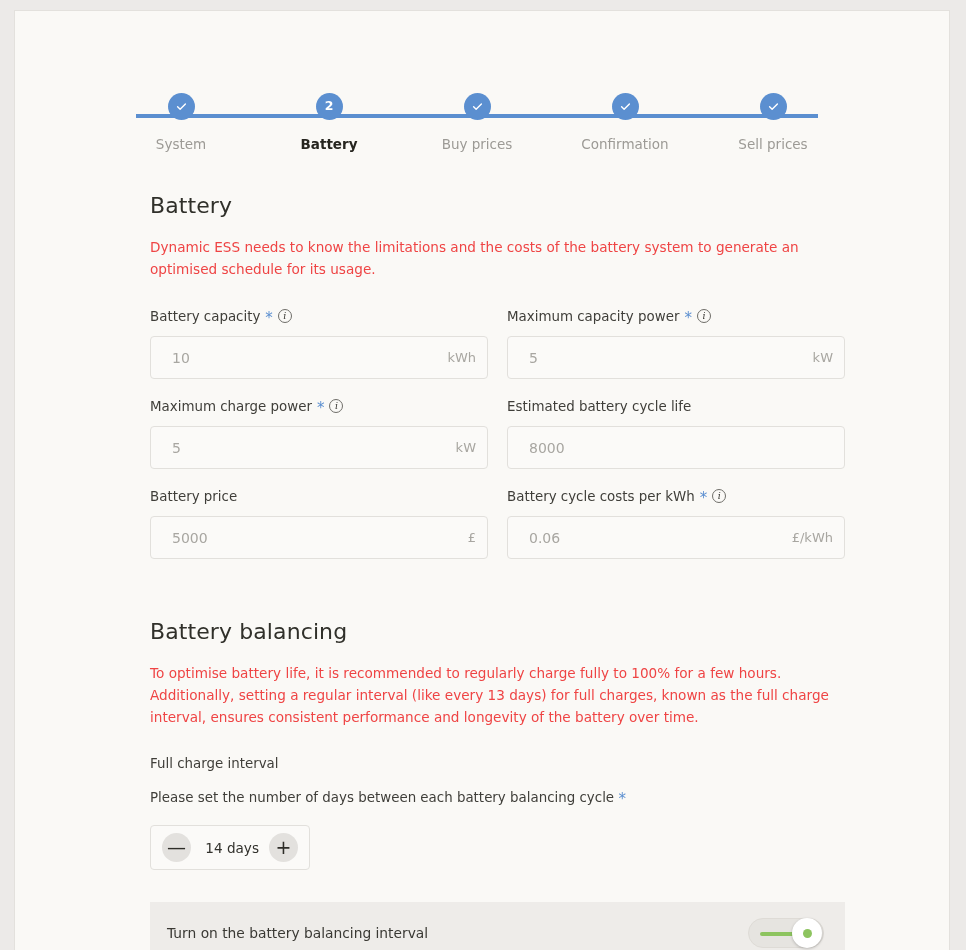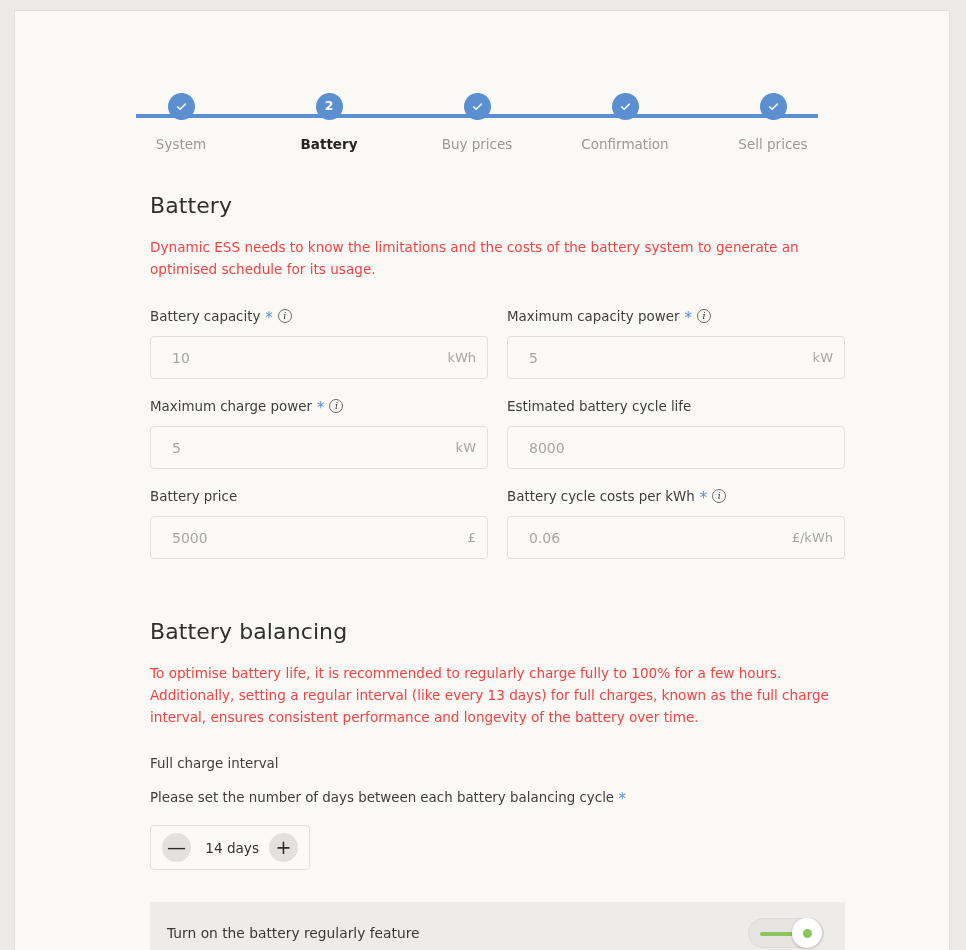--- a/index.html
+++ b/index.html
@@ -413,21 +413,21 @@
         <button class="round-btn">
           <span>—</span>
         </button>
         <span class="day-value">14 days</span>
         <button class="round-btn">
           <span>+</span>
         </button>
       </div>
 
       <div class="toggle-row">
-        <span class="toggle-text">Turn on the battery regularly feature</span>
+        <span class="toggle-text">Turn on the battery balancing interval</span>
         <div class="switch">
           <span class="bar"></span>
           <span class="knob">
             <i></i>
           </span>
         </div>
       </div>
     </div>
 
   </div>

